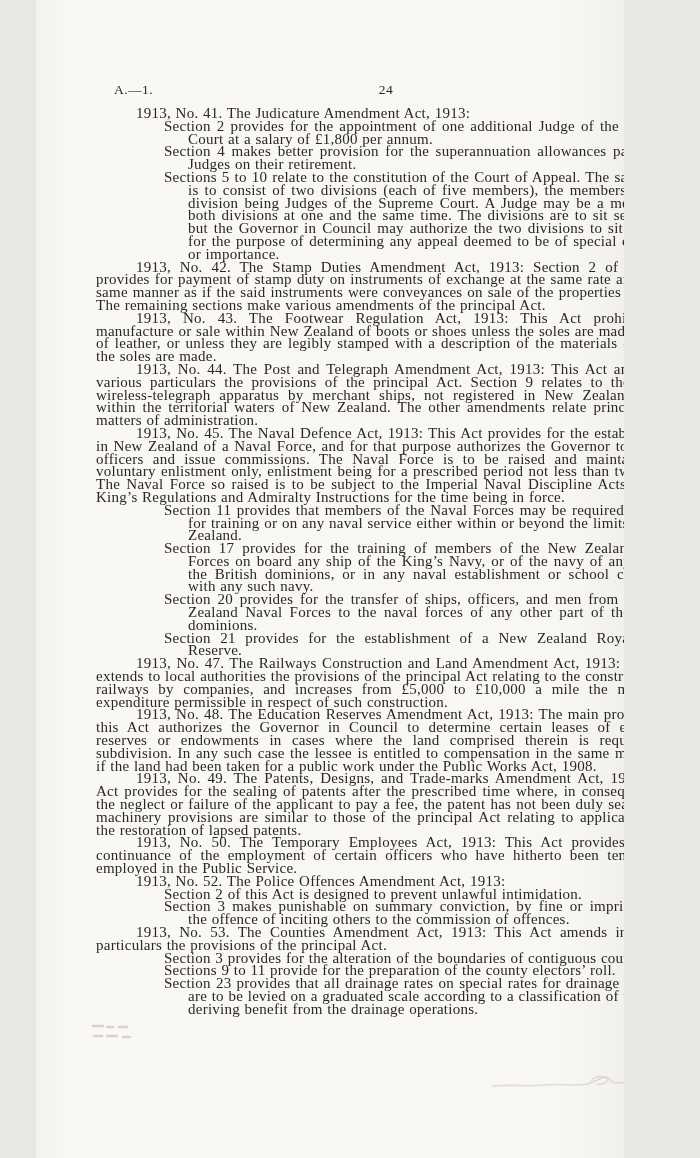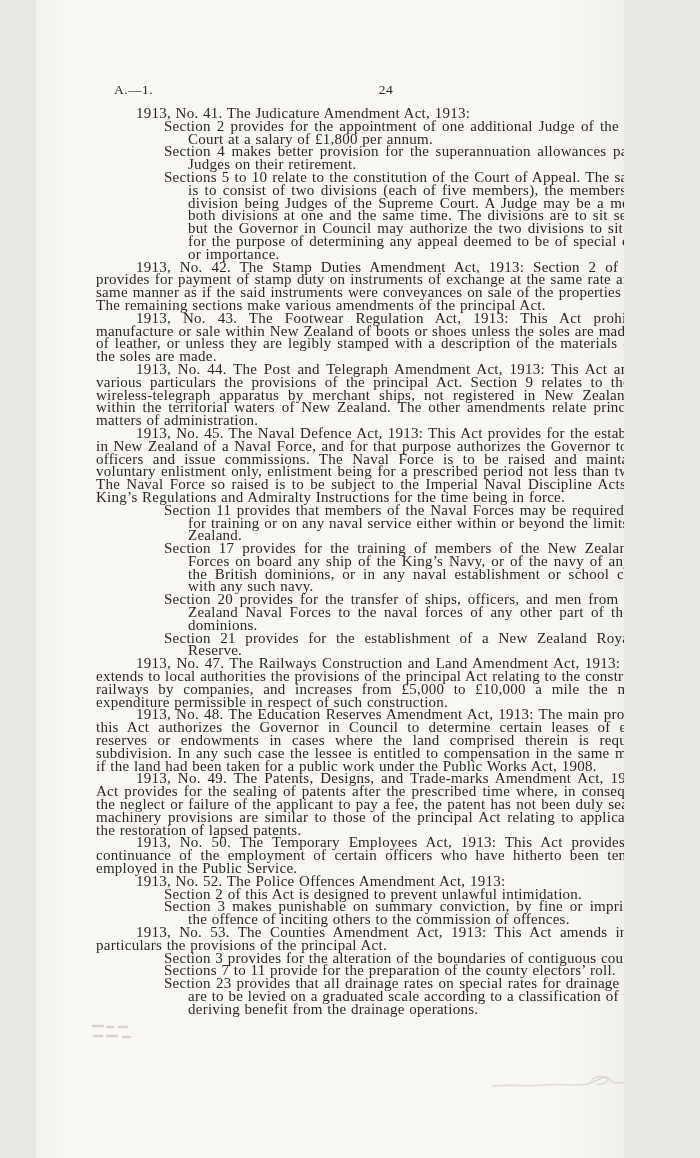--- a/index.html
+++ b/index.html
@@ -90,21 +90,21 @@
       <p class="section">Section 21 provides for the establishment of a New Zealand Royal Naval Reserve.</p>
       <p class="act">1913, No. 47. The Railways Construction and Land Amendment Act, 1913: This Act extends to local authorities the provisions of the principal Act relating to the construction of railways by companies, and increases from £5,000 to £10,000 a mile the maximum expenditure permissible in respect of such construction.</p>
       <p class="act">1913, No. 48. The Education Reserves Amendment Act, 1913: The main provision in this Act authorizes the Governor in Council to determine certain leases of education reserves or endowments in cases where the land comprised therein is required for subdivision.  In any such case the lessee is entitled to compensation in the same manner as if the land had been taken for a public work under the Public Works Act, 1908.</p>
       <p class="act">1913, No. 49. The Patents, Designs, and Trade-marks Amendment Act, 1913: This Act provides for the sealing of patents after the prescribed time where, in consequence of the neglect or failure of the applicant to pay a fee, the patent has not been duly sealed.  The machinery provisions are similar to those of the principal Act relating to applications for the restoration of lapsed patents.</p>
       <p class="act">1913, No. 50. The Temporary Employees Act, 1913: This Act provides for the continuance of the employment of certain officers who have hitherto been temporarily employed in the Public Service.</p>
       <p class="act">1913, No. 52. The Police Offences Amendment Act, 1913:</p>
       <p class="section">Section 2 of this Act is designed to prevent unlawful intimidation.</p>
       <p class="section">Section 3 makes punishable on summary conviction, by fine or imprisonment, the offence of inciting others to the commission of offences.</p>
       <p class="act">1913, No. 53. The Counties Amendment Act, 1913: This Act amends in several particulars the provisions of the principal Act.</p>
       <p class="section">Section 3 provides for the alteration of the boundaries of contiguous counties.</p>
-      <p class="section">Sections 7 to 11 provide for the preparation of the county electors’ roll.</p>
+      <p class="section">Sections 9 to 11 provide for the preparation of the county electors’ roll.</p>
       <p class="section">Section 23 provides that all drainage rates on special rates for drainage purposes are to be levied on a graduated scale according to a classification of the lands deriving benefit from the drainage operations.</p>
     </div>
 
   <svg class="artifact pen-mark-top-right" viewBox="0 0 18 20" width="18" height="20">
     <path d="M14 1 C11 6, 8 7, 6 8 C9 8.5, 10 10, 9 12" fill="none" stroke="#3a3733" stroke-width="1.3" stroke-linecap="round"></path>
     <path d="M6 8 L10 6.5 L9.2 9.5 Z" fill="#3a3733"></path>
   </svg>
 
   <svg class="artifact pen-mark-bottom-right" viewBox="0 0 18 24" width="18" height="24">
     <path d="M4 2 C9 6, 11 10, 10 14 C9.5 16.5, 7 17, 5.5 16" fill="none" stroke="#34312d" stroke-width="1.4" stroke-linecap="round"></path>

